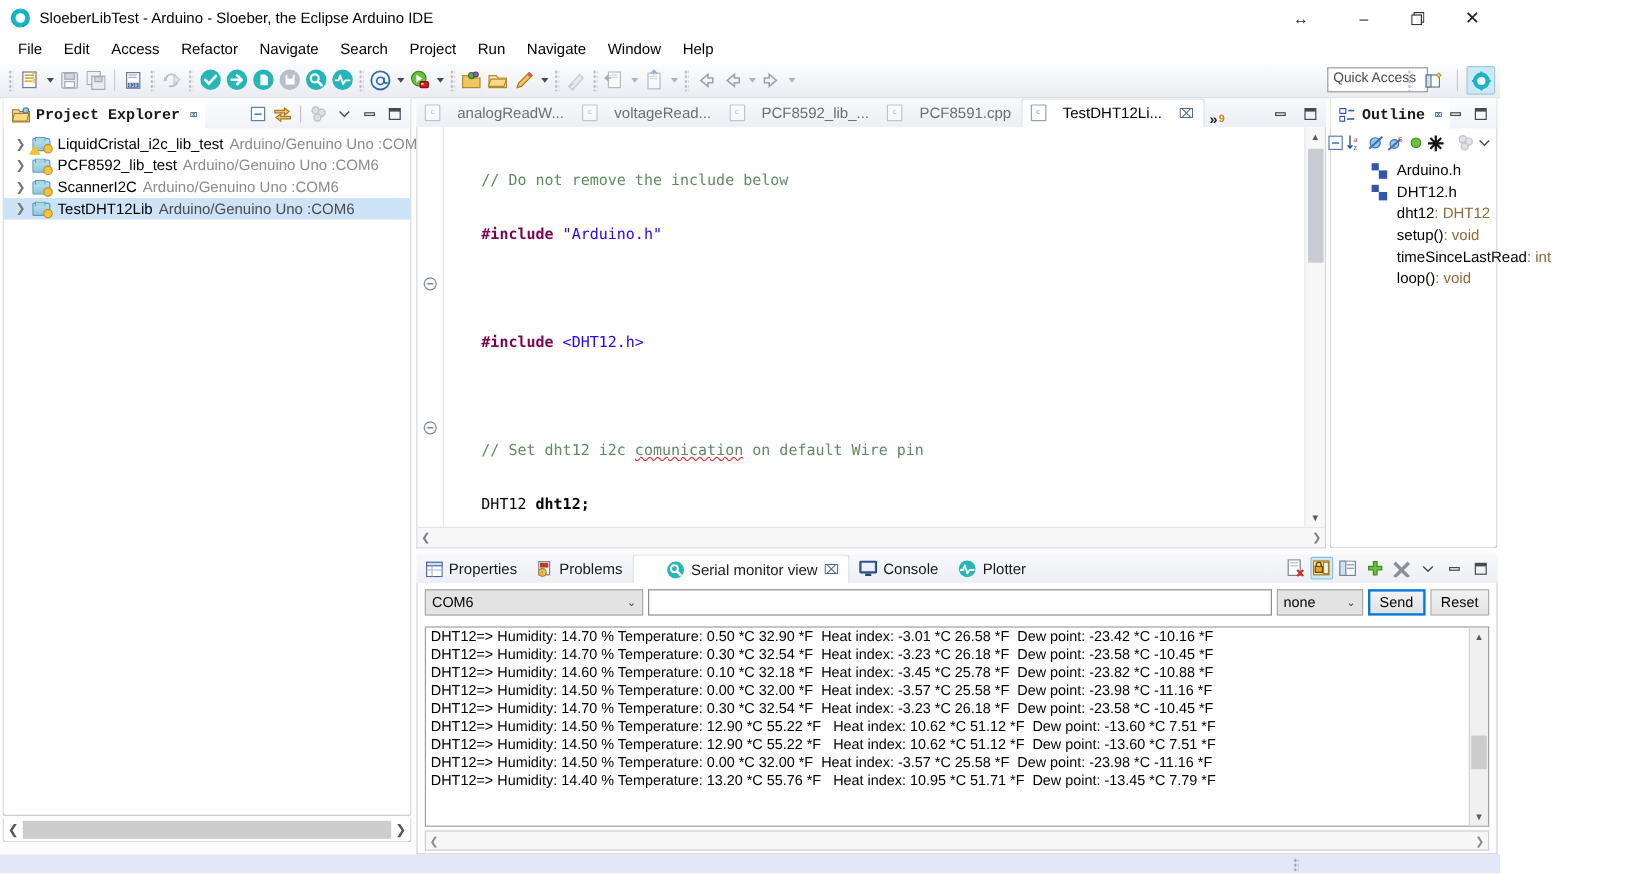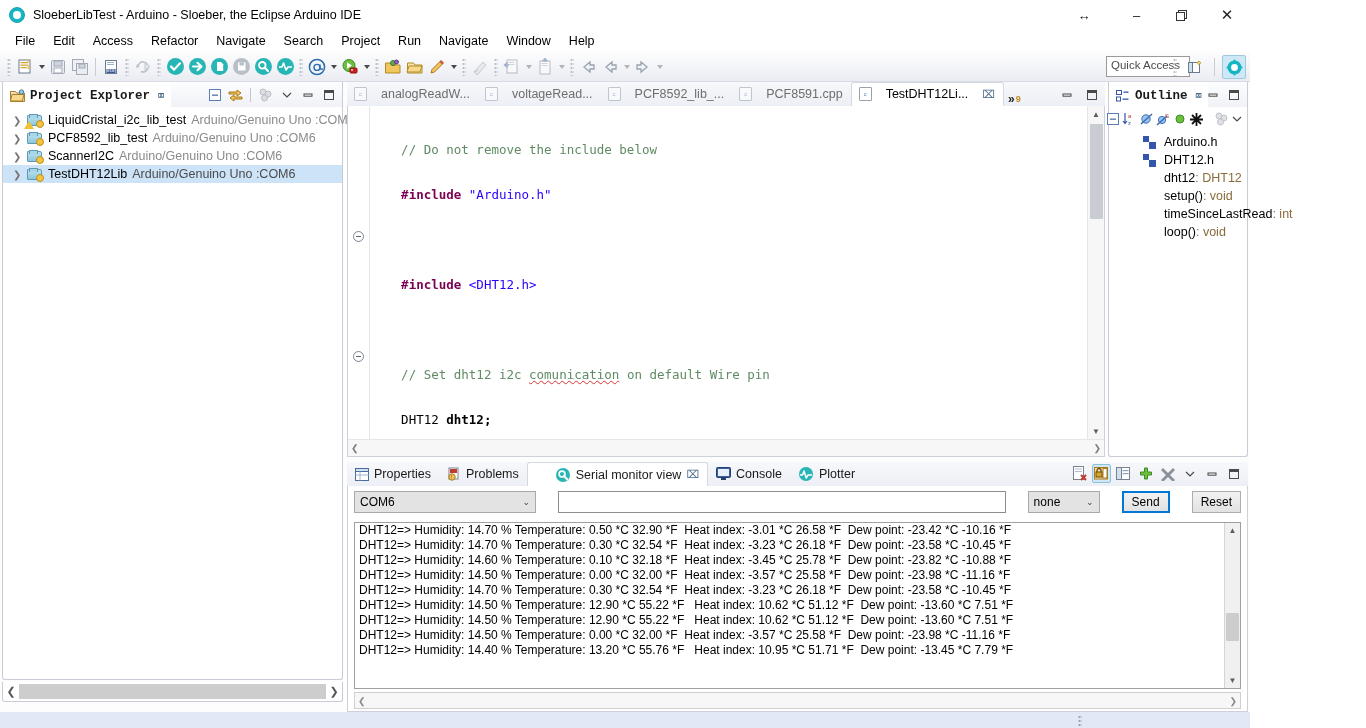--- a/index.html
+++ b/index.html
@@ -229,21 +229,21 @@
     background:linear-gradient(to bottom,#f7f8fb,#eceff5);}
   .btab{display:flex;align-items:center;gap:5px;height:24px;padding:0 8px;font-size:12.5px;color:#1a1a1a;}
   .btab.active{background:#ffffff;border-top:1px solid #d4d8e0;border-left:1px solid #d4d8e0;
     border-right:1px solid #d4d8e0;border-radius:3px 3px 0 0;padding-left:27px;}
   .btab .closeglyph{color:#4a6b8a;font-size:11px;}
   .b-tools{position:absolute;right:5px;top:2px;display:flex;align-items:center;gap:3px;}
   .bt-btn{width:19px;height:19px;display:flex;align-items:center;justify-content:center;}
   .bt-btn.act{background:#cfe8f5;border:1px solid #8fc0d8;border-radius:2px;}
 
   .b-body{position:absolute;left:0;right:0;top:24px;bottom:0;border:1px solid #cdd1da;border-top:none;background:#fff;}
-  .sm-controls{height:30px;display:flex;align-items:center;gap:22px;padding:4px 6px 2px 6px;}
+  .sm-controls{height:30px;display:flex;align-items:center;gap:4px;padding:4px 6px 2px 6px;}
   .combo{
     height:22px;background:#e3e3e3;border:1px solid #a9a9a9;display:flex;align-items:center;
     justify-content:space-between;padding:0 5px;font-size:12px;color:#000;
   }
   .combo .cv{white-space:nowrap;}
   .combo .cchev{color:#444;font-size:9px;margin-left:6px;}
   .combo.port{width:182px;}
   .combo.line-ending{width:72px;}
   .sm-input{flex:1;height:22px;background:#fff;border:1px solid #8d8d8d;padding:0 4px;font-size:12px;}
   .btn{

